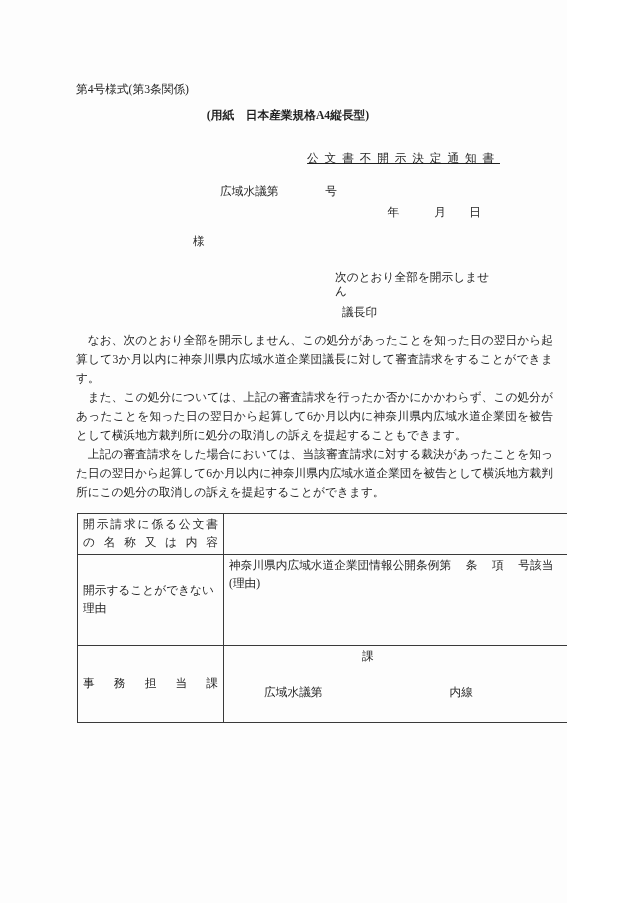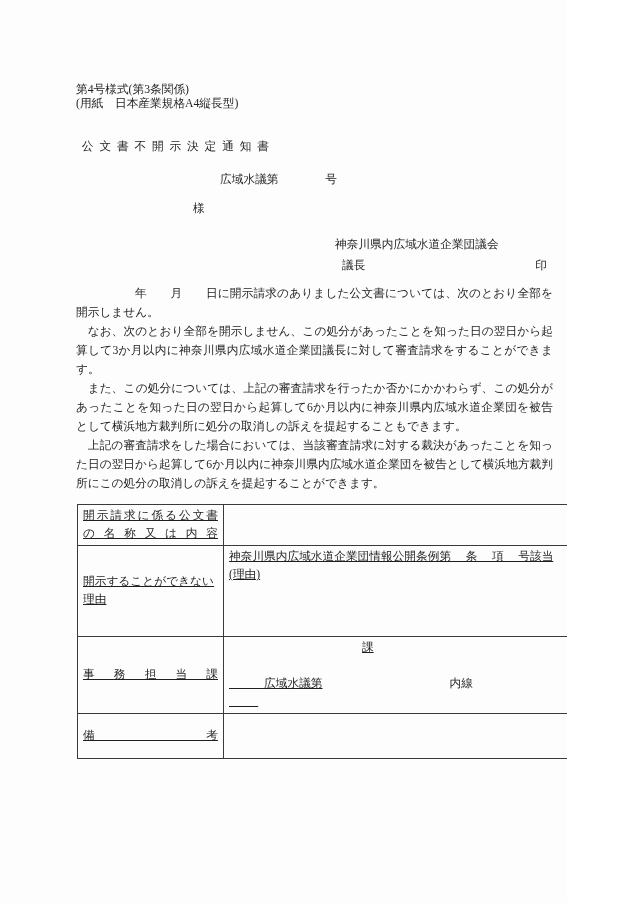--- a/index.html
+++ b/index.html
@@ -15,39 +15,40 @@
     background: #fdfdfd;
     color: #1f1f1f;
     font-family: "Liberation Serif", "DejaVu Serif", serif;
     font-size: 11.7px;
     line-height: 19px;
     padding: 83px 67px 0 76px;
     overflow: hidden;
   }
   .line { line-height: 14px; white-space: pre-wrap; }
   .form-number { text-align: left; }
-  .paper-note { margin-top: 0; text-align: left; }
+  .paper-note { margin-top: 12px; text-align: center; font-weight: bold; }
   .doc-title {
     margin-top: 28px;
     line-height: 16px;
-    text-align: left;
+    text-align: right;
     letter-spacing: 0.5em;
     text-indent: 0.5em;
     white-space: nowrap;
+    text-decoration: underline;
   }
   .doc-number { margin-top: 18px; text-align: center; padding-right: 19px; }
   .date-line  { margin-top: 7px;  text-align: right; padding-right: 19px; }
   .addressee  { margin-top: 15px; padding-left: 117px; }
   .sender-org { margin-top: 22px; padding-left: 259px; }
   .sender-role-line {
     margin-top: 7px;
     margin-left: 266px;
     width: 205px;
     display: flex;
-    justify-content: space-between;
+    justify-content: flex-start;
     line-height: 14px;
   }
   .bodytext { margin-top: 11px; width: 477px; }
   .bodytext p {
     margin: 0;
     text-align: justify;
     white-space: pre-wrap;
     line-height: 19px;
   }
   table.details {
@@ -56,21 +57,20 @@
     width: 480px;
     margin-top: 11px;
     margin-left: 1px;
   }
   table.details td {
     border: 1px solid #3a3a3a;
     padding: 2px 5px;
     vertical-align: middle;
     line-height: 18px;
     overflow: hidden;
-    text-decoration: underline;
   }
   td.label-cell { width: 135px; }
   td.value-cell { width: 345px; }
   .spread { text-align: justify; text-align-last: justify; }
   .spread-line { display: block; text-align: justify; text-align-last: justify; white-space: pre-wrap; }
   tr.row-1 { height: 39px; }
   tr.row-2 { height: 91px; }
   tr.row-3 { height: 50px; }
   tr.row-4 { height: 45px; }
   .valign-top { vertical-align: top !important; }
@@ -85,32 +85,32 @@
 <div class="page">
 
   <div class="line form-number">第4号様式(第3条関係)</div>
 
   <div class="line paper-note">(用紙　日本産業規格A4縦長型)</div>
 
   <div class="doc-title">公文書不開示決定通知書</div>
 
   <div class="line doc-number">広域水議第　　　　号</div>
 
+  <div class="line date-line">年　　　月　　日</div>
 
   <div class="line addressee">様</div>
 
-  <div class="line sender-org">神奈川県内広域水道企業団議会</div>
+  <div class="line sender-org">次のとおり全部を開示しません</div>
 
   <div class="sender-role-line">
     <span>議長</span>
     <span>印</span>
   </div>
 
   <div class="bodytext">
-    <p>　　　　　年　　月　　日に開示請求のありました公文書については、次のとおり全部を開示しません。</p>
     <p>　なお、次のとおり全部を開示しません、この処分があったことを知った日の翌日から起算して3か月以内に神奈川県内広域水道企業団議長に対して審査請求をすることができます。</p>
     <p>　また、この処分については、上記の審査請求を行ったか否かにかかわらず、この処分があったことを知った日の翌日から起算して6か月以内に神奈川県内広域水道企業団を被告として横浜地方裁判所に処分の取消しの訴えを提起することもできます。</p>
     <p>　上記の審査請求をした場合においては、当該審査請求に対する裁決があったことを知った日の翌日から起算して6か月以内に神奈川県内広域水道企業団を被告として横浜地方裁判所にこの処分の取消しの訴えを提起することができます。</p>
   </div>
 
   <table class="details">
     <tbody>
       <tr class="row-1">
         <td class="label-cell">
           <span class="spread-line">開示請求に係る公文書</span>
@@ -130,20 +130,16 @@
       <tr class="row-3">
         <td class="label-cell spread">事　務　担　当　課</td>
         <td class="value-cell">
           <div class="ka-line">課</div>
           <div class="phone-line">
             <span>広域水議第</span><span class="ext-label">内線</span>
           </div>
         </td>
       </tr>
 
-      <tr class="row-4">
-        <td class="label-cell spread">備　　　　　　　考</td>
-        <td class="value-cell"></td>
-      </tr>
     </tbody>
   </table>
 
 </div>
 
 </body></html>

